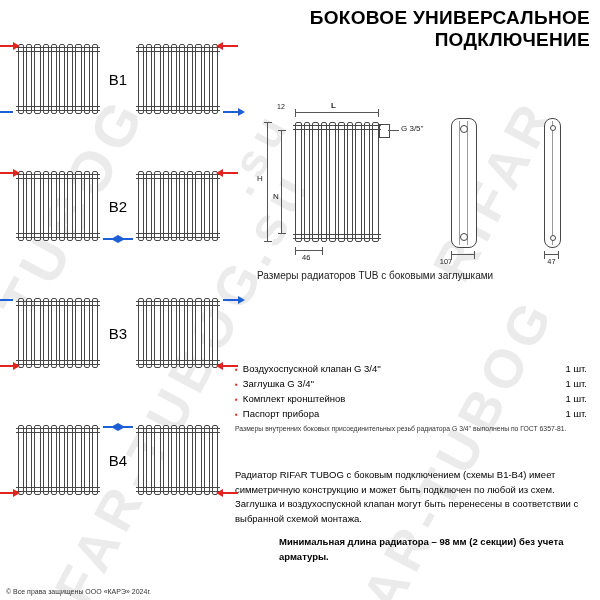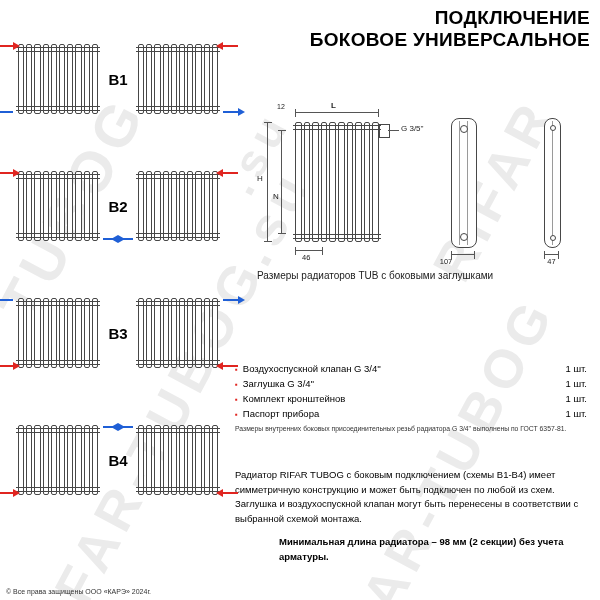--- a/index.html
+++ b/index.html
@@ -18,21 +18,21 @@
   .content{position:relative;z-index:1;width:600px;height:600px;}
 
   
   .title{position:absolute;top:7px;right:10px;text-align:right;font-size:19px;font-weight:800;line-height:1.18;letter-spacing:.3px;color:#000;}
 
   
   .schemes{position:absolute;left:8px;top:44px;width:244px;}
   .scheme-row{display:flex;align-items:center;height:70px;margin-bottom:57px;padding-left:10px;}
   .rad-wrap{position:relative;width:80px;height:70px;flex:0 0 auto;}
   .rad-wrap .radiator{position:absolute;left:0;top:0;right:0;bottom:0;}
-  .scheme-label{width:40px;text-align:center;font-size:15px;font-weight:700;flex:0 0 auto;color:#000;}
+  .scheme-label{width:40px;text-align:center;font-size:15px;font-weight:400;flex:0 0 auto;color:#000;}
 
   
   .radiator{position:relative;display:flex;gap:2px;}
   .radiator .tube{flex:1;border:1px solid #474747;border-radius:2px;background:#fff;min-width:0;}
   .radiator::before,.radiator::after{content:"";position:absolute;left:-2px;right:-2px;height:3px;border-top:1px solid #474747;border-bottom:1px solid #474747;z-index:1;}
   .radiator::before{top:3px;}
   .radiator::after{bottom:3px;}
 
   
   .arrow{position:absolute;width:15px;height:2px;z-index:2;}
@@ -104,22 +104,22 @@
       <span class="wm wm0">TUBOG</span>
       <span class="wm wm1">RIFAR-TUBOG.su</span>
       <span class="wm wm2">RIFAR-TUBOG</span>
       <span class="wm wm3">RIFAR</span>
       <span class="wm wm4">.su</span>
     </div>
 
   <div class="content">
 
     <div class="title">
+      <div>БОКОВОЕ УНИВЕРСАЛЬНОЕ</div>
       <div>ПОДКЛЮЧЕНИЕ</div>
-      <div>БОКОВОЕ УНИВЕРСАЛЬНОЕ</div>
     </div>
 
     <div class="schemes">
         <div class="scheme-row">
           <div class="rad-wrap">
             <div class="radiator">
               <span class="tube"></span>
               <span class="tube"></span>
               <span class="tube"></span>
               <span class="tube"></span>

